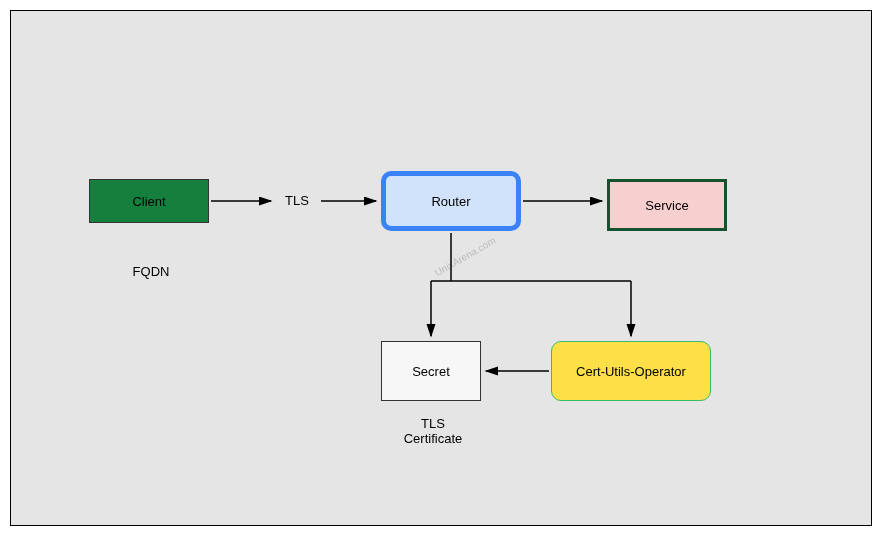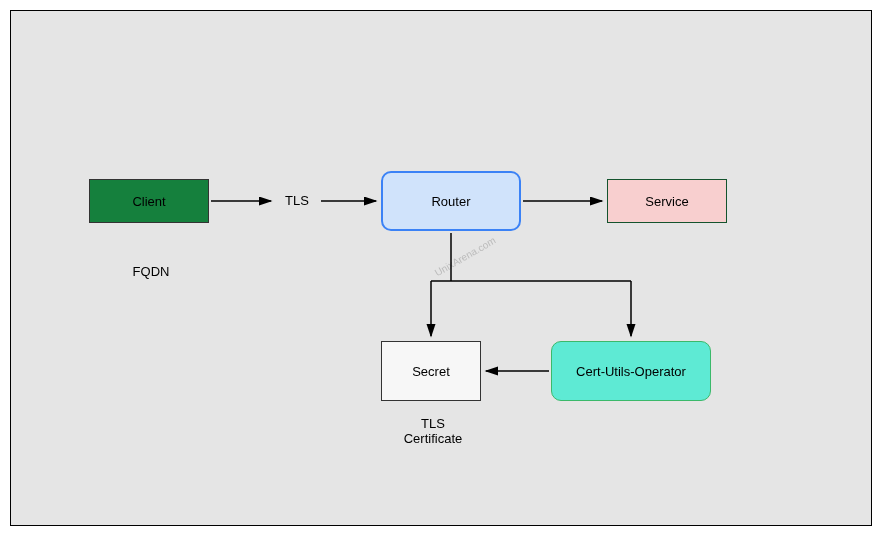--- a/index.html
+++ b/index.html
@@ -1,22 +1,22 @@
 <!DOCTYPE html>
 <html><head>
 <meta charset="utf-8">
 <style>
   html,body{margin:0;padding:0;width:880px;height:534px;background:#fff;font-family:Arial,Helvetica,sans-serif;}
   .canvas{position:absolute;left:10px;top:10px;width:860px;height:514px;background:#e5e5e5;border:1px solid #000;}
   .node{position:absolute;border:1px solid #333;display:flex;align-items:center;justify-content:center;font-size:13px;box-sizing:border-box;}
   .client{left:78px;top:168px;width:120px;height:44px;background:#15803d;}
-  .router{left:370px;top:160px;width:140px;height:60px;background:#d0e3fb;border-radius:10px;border:2px solid #3b82f6;}
-  .service{left:596px;top:168px;width:120px;height:44px;background:#f8cfcf;border:1px solid #14532d;}
+  .router{left:370px;top:160px;width:140px;height:60px;background:#d0e3fb;border-radius:10px;border:5px solid #3b82f6;}
+  .service{left:596px;top:168px;width:120px;height:52px;background:#f8cfcf;border:3px solid #14532d;}
   .secret{left:370px;top:330px;width:100px;height:60px;background:#f7f7f7;}
-  .certop{left:540px;top:330px;width:160px;height:60px;background:#5eead4;border-radius:10px;border:1px solid #3bb96a;}
+  .certop{left:540px;top:330px;width:160px;height:60px;background:#fde047;border-radius:10px;border:1px solid #3bb96a;}
   .label{position:absolute;font-size:13px;text-align:center;}
   .bold{font-weight:normal;}
   .fqdn{left:100px;top:253px;width:80px;}
   .fqdn-url{left:48px;top:266px;font-size:11px;}
   .tls-label{left:274px;top:182px;}
   .tls-cert{left:377px;top:405px;width:90px;}
   svg.arrows{position:absolute;left:0;top:0;width:860px;height:514px;pointer-events:none;}
   .watermark{position:absolute;left:420px;top:240px;font-size:10px;color:#bbb;transform:rotate(-30deg);}
 </style>
 </head>

